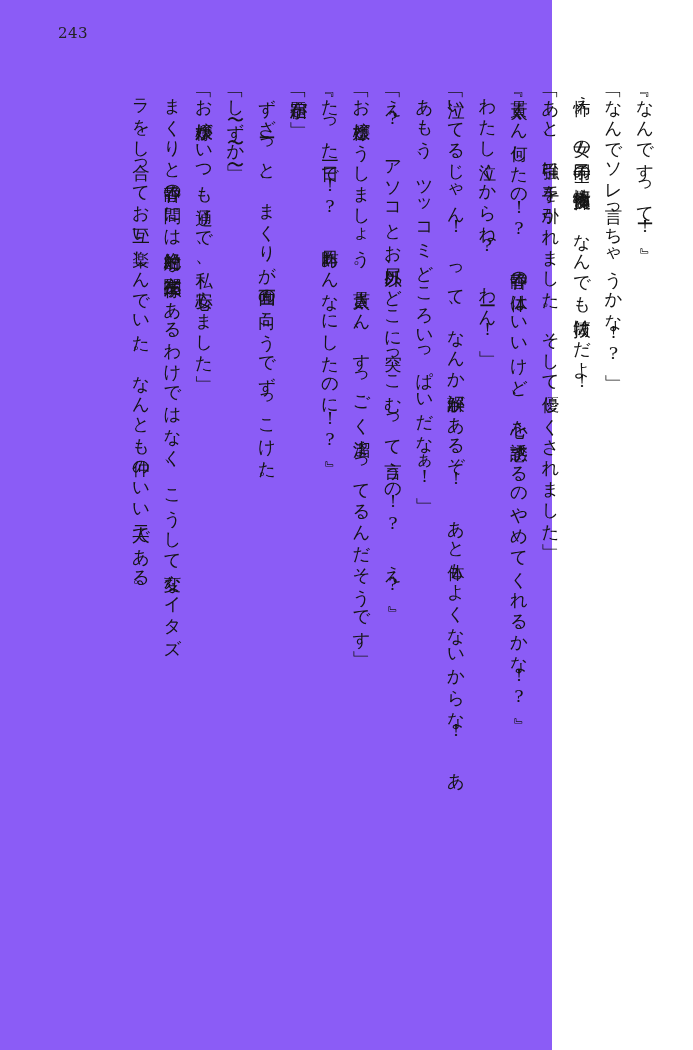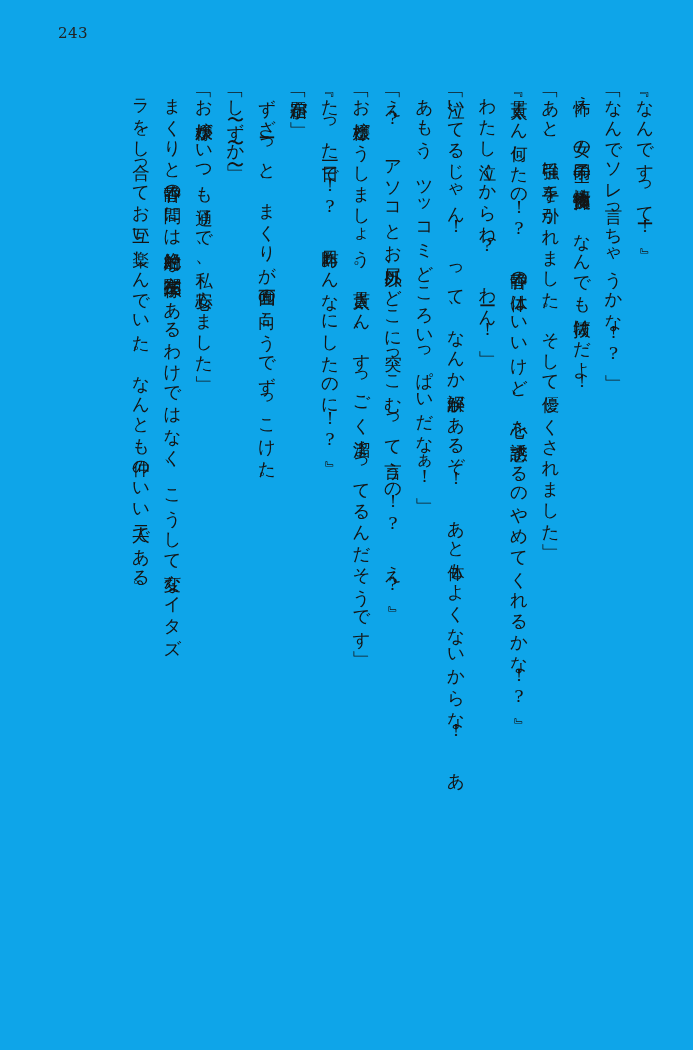--- a/index.html
+++ b/index.html
@@ -10,23 +10,23 @@
   body {
     width: 693px;
     height: 1050px;
     overflow: hidden;
     font-family: "DejaVu Serif", "Liberation Serif", serif;
     color: #1a1a1a;
   }
 
   #page {
     position: relative;
-    width: 693px;
+    width: 552px;
     height: 1050px;
-    background: #0ea5e9;
+    background: #8b5cf6;
   }
 
   
   #page-number {
     position: absolute;
     top: 24px;
     left: 58px;
     font-size: 15px;
     letter-spacing: 0.5px;
     color: #222;

